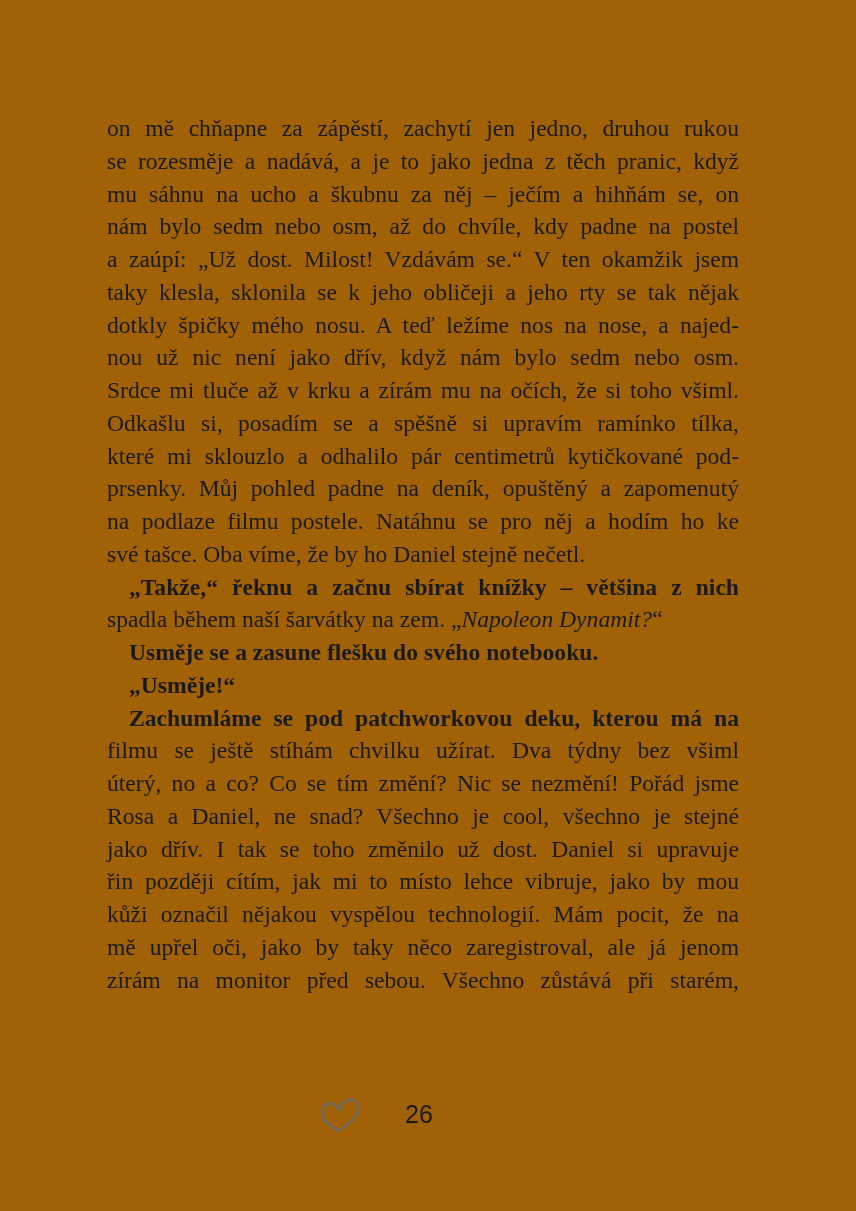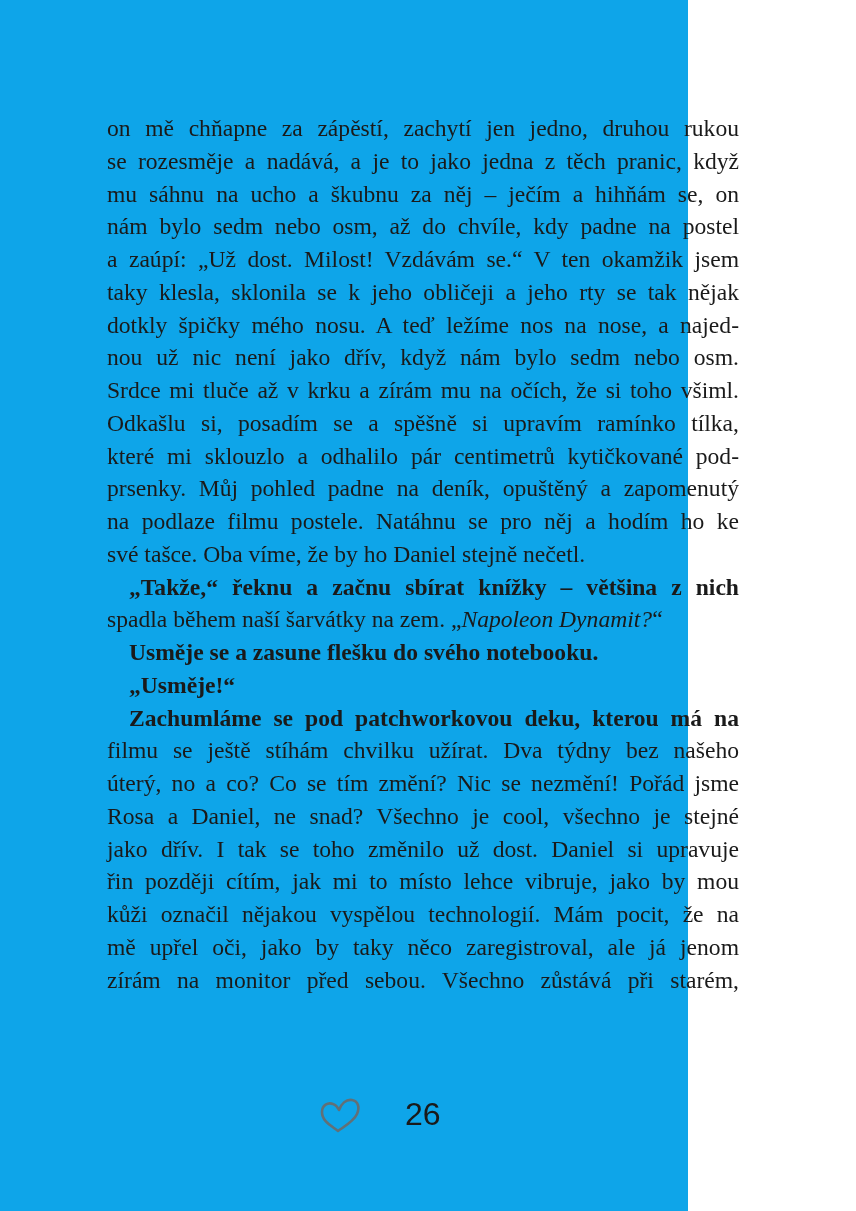--- a/index.html
+++ b/index.html
@@ -9,23 +9,23 @@
   }
   body {
     width: 856px;
     height: 1211px;
     position: relative;
     overflow: hidden;
   }
   .page {
     position: absolute;
     left: 0; top: 0;
-    width: 688px;
+    width: 856px;
     height: 1211px;
-    background: #0ea5e9;
+    background: #a16207;
   }
   .text-block {
     position: absolute;
     left: 107px;
     top: 112px;
     width: 632px;
     font-family: "Liberation Serif", "DejaVu Serif", serif;
     font-size: 23.6px;
     line-height: 32.75px;
     color: #1a1a1a;
@@ -60,21 +60,21 @@
     left: 318px;
     top: 10px;
     width: 44px;
     height: 40px;
   }
   .page-number {
     position: absolute;
     left: 405px;
     top: 14px;
     font-family: "Liberation Sans", "DejaVu Sans", sans-serif;
-    font-size: 32px;
+    font-size: 25px;
     color: #1a1a1a;
     line-height: 30px;
   }
 </style>
 </head>
 <body>
 
 <div class="page">
   <div class="text-block">
     <span class="line">on mě chňapne za zápěstí, zachytí jen jedno, druhou rukou</span>
@@ -89,21 +89,21 @@
     <span class="line">Odkašlu si, posadím se a spěšně si upravím ramínko tílka,</span>
     <span class="line">které mi sklouzlo a odhalilo pár centimetrů kytičkované pod-</span>
     <span class="line">prsenky. Můj pohled padne na deník, opuštěný a zapomenutý</span>
     <span class="line">na podlaze filmu postele. Natáhnu se pro něj a hodím ho ke</span>
     <span class="line last">své tašce. Oba víme, že by ho Daniel stejně nečetl.</span>
     <span class="line indent">„Takže,“ řeknu a začnu sbírat knížky – většina z nich</span>
     <span class="line last"><span>spadla během naší šarvátky na zem. „</span><span class="it">Napoleon Dynamit?</span><span>“</span></span>
     <span class="line indent last">Usměje se a zasune flešku do svého notebooku.</span>
     <span class="line indent last">„Usměje!“</span>
     <span class="line indent">Zachumláme se pod patchworkovou deku, kterou má na</span>
-    <span class="line">filmu se ještě stíhám chvilku užírat. Dva týdny bez našeho</span>
+    <span class="line">filmu se ještě stíhám chvilku užírat. Dva týdny bez všiml</span>
     <span class="line">úterý, no a co? Co se tím změní? Nic se nezmění! Pořád jsme</span>
     <span class="line">Rosa a Daniel, ne snad? Všechno je cool, všechno je stejné</span>
     <span class="line">jako dřív. I tak se toho změnilo už dost. Daniel si upravuje</span>
     <span class="line">řin později cítím, jak mi to místo lehce vibruje, jako by mou</span>
     <span class="line">kůži označil nějakou vyspělou technologií. Mám pocit, že na</span>
     <span class="line">mě upřel oči, jako by taky něco zaregistroval, ale já jenom</span>
     <span class="line">zírám na monitor před sebou. Všechno zůstává při starém,</span>
   </div>
 
   <div class="footer">

